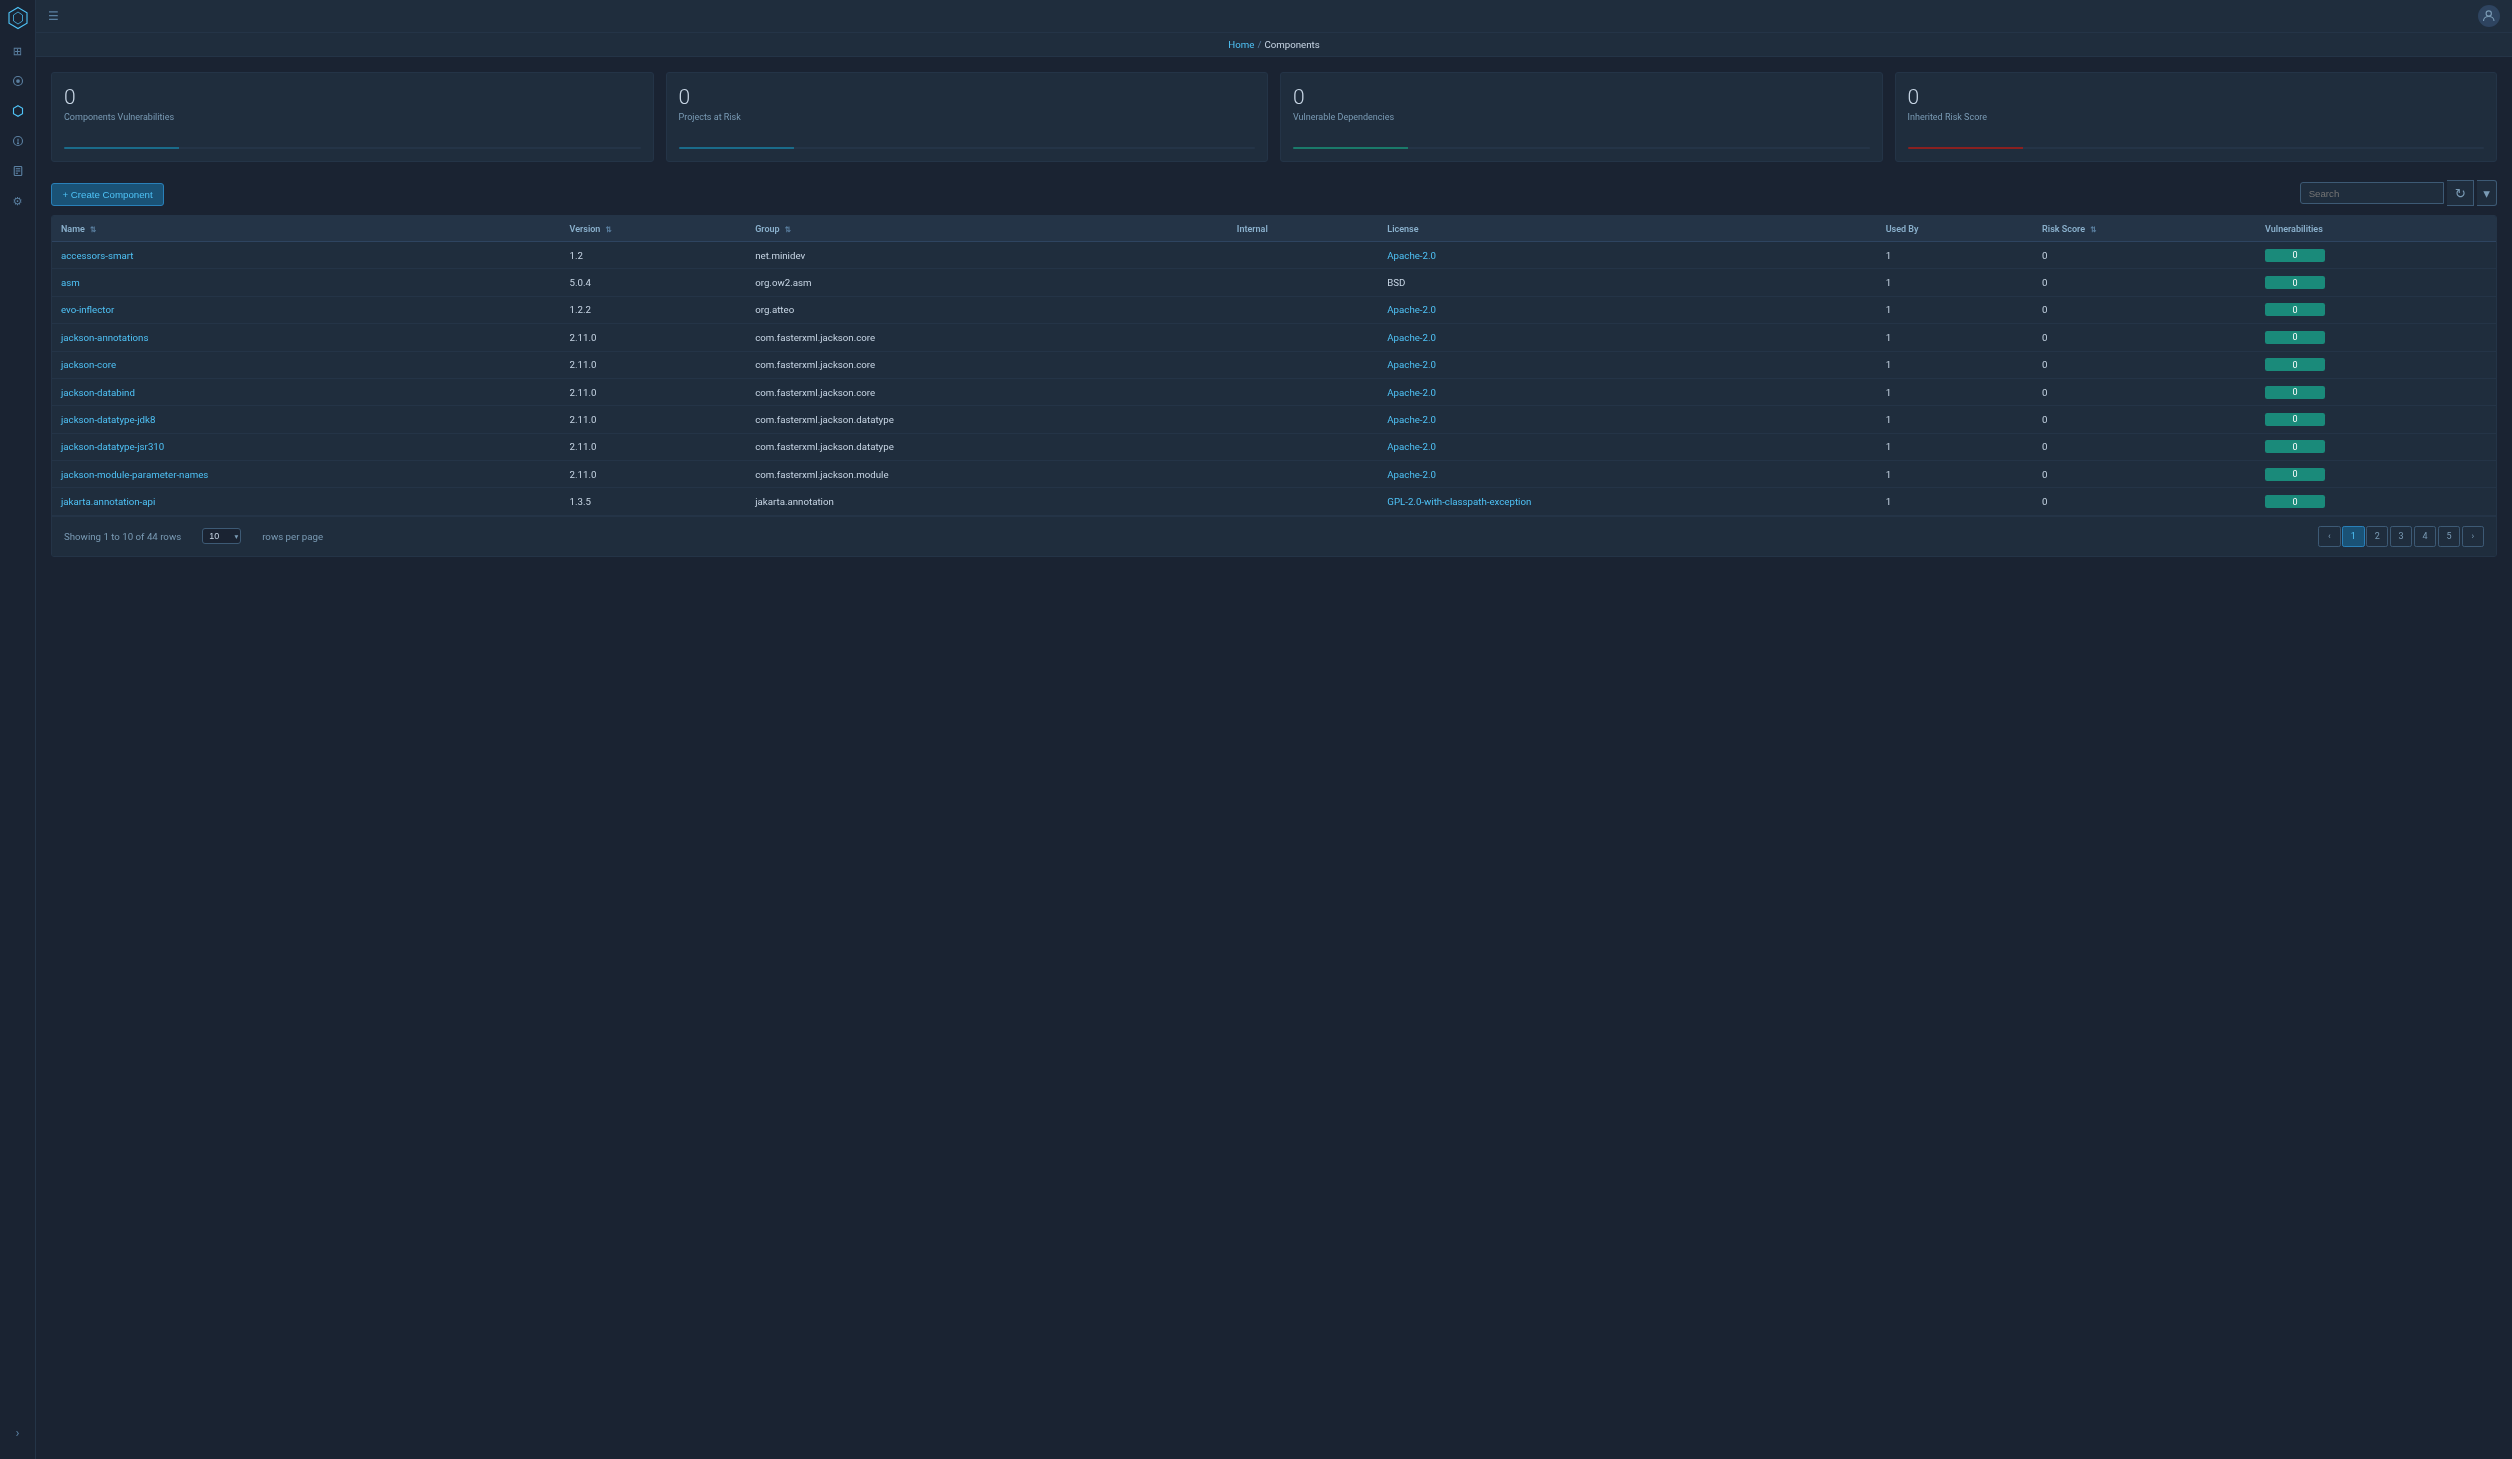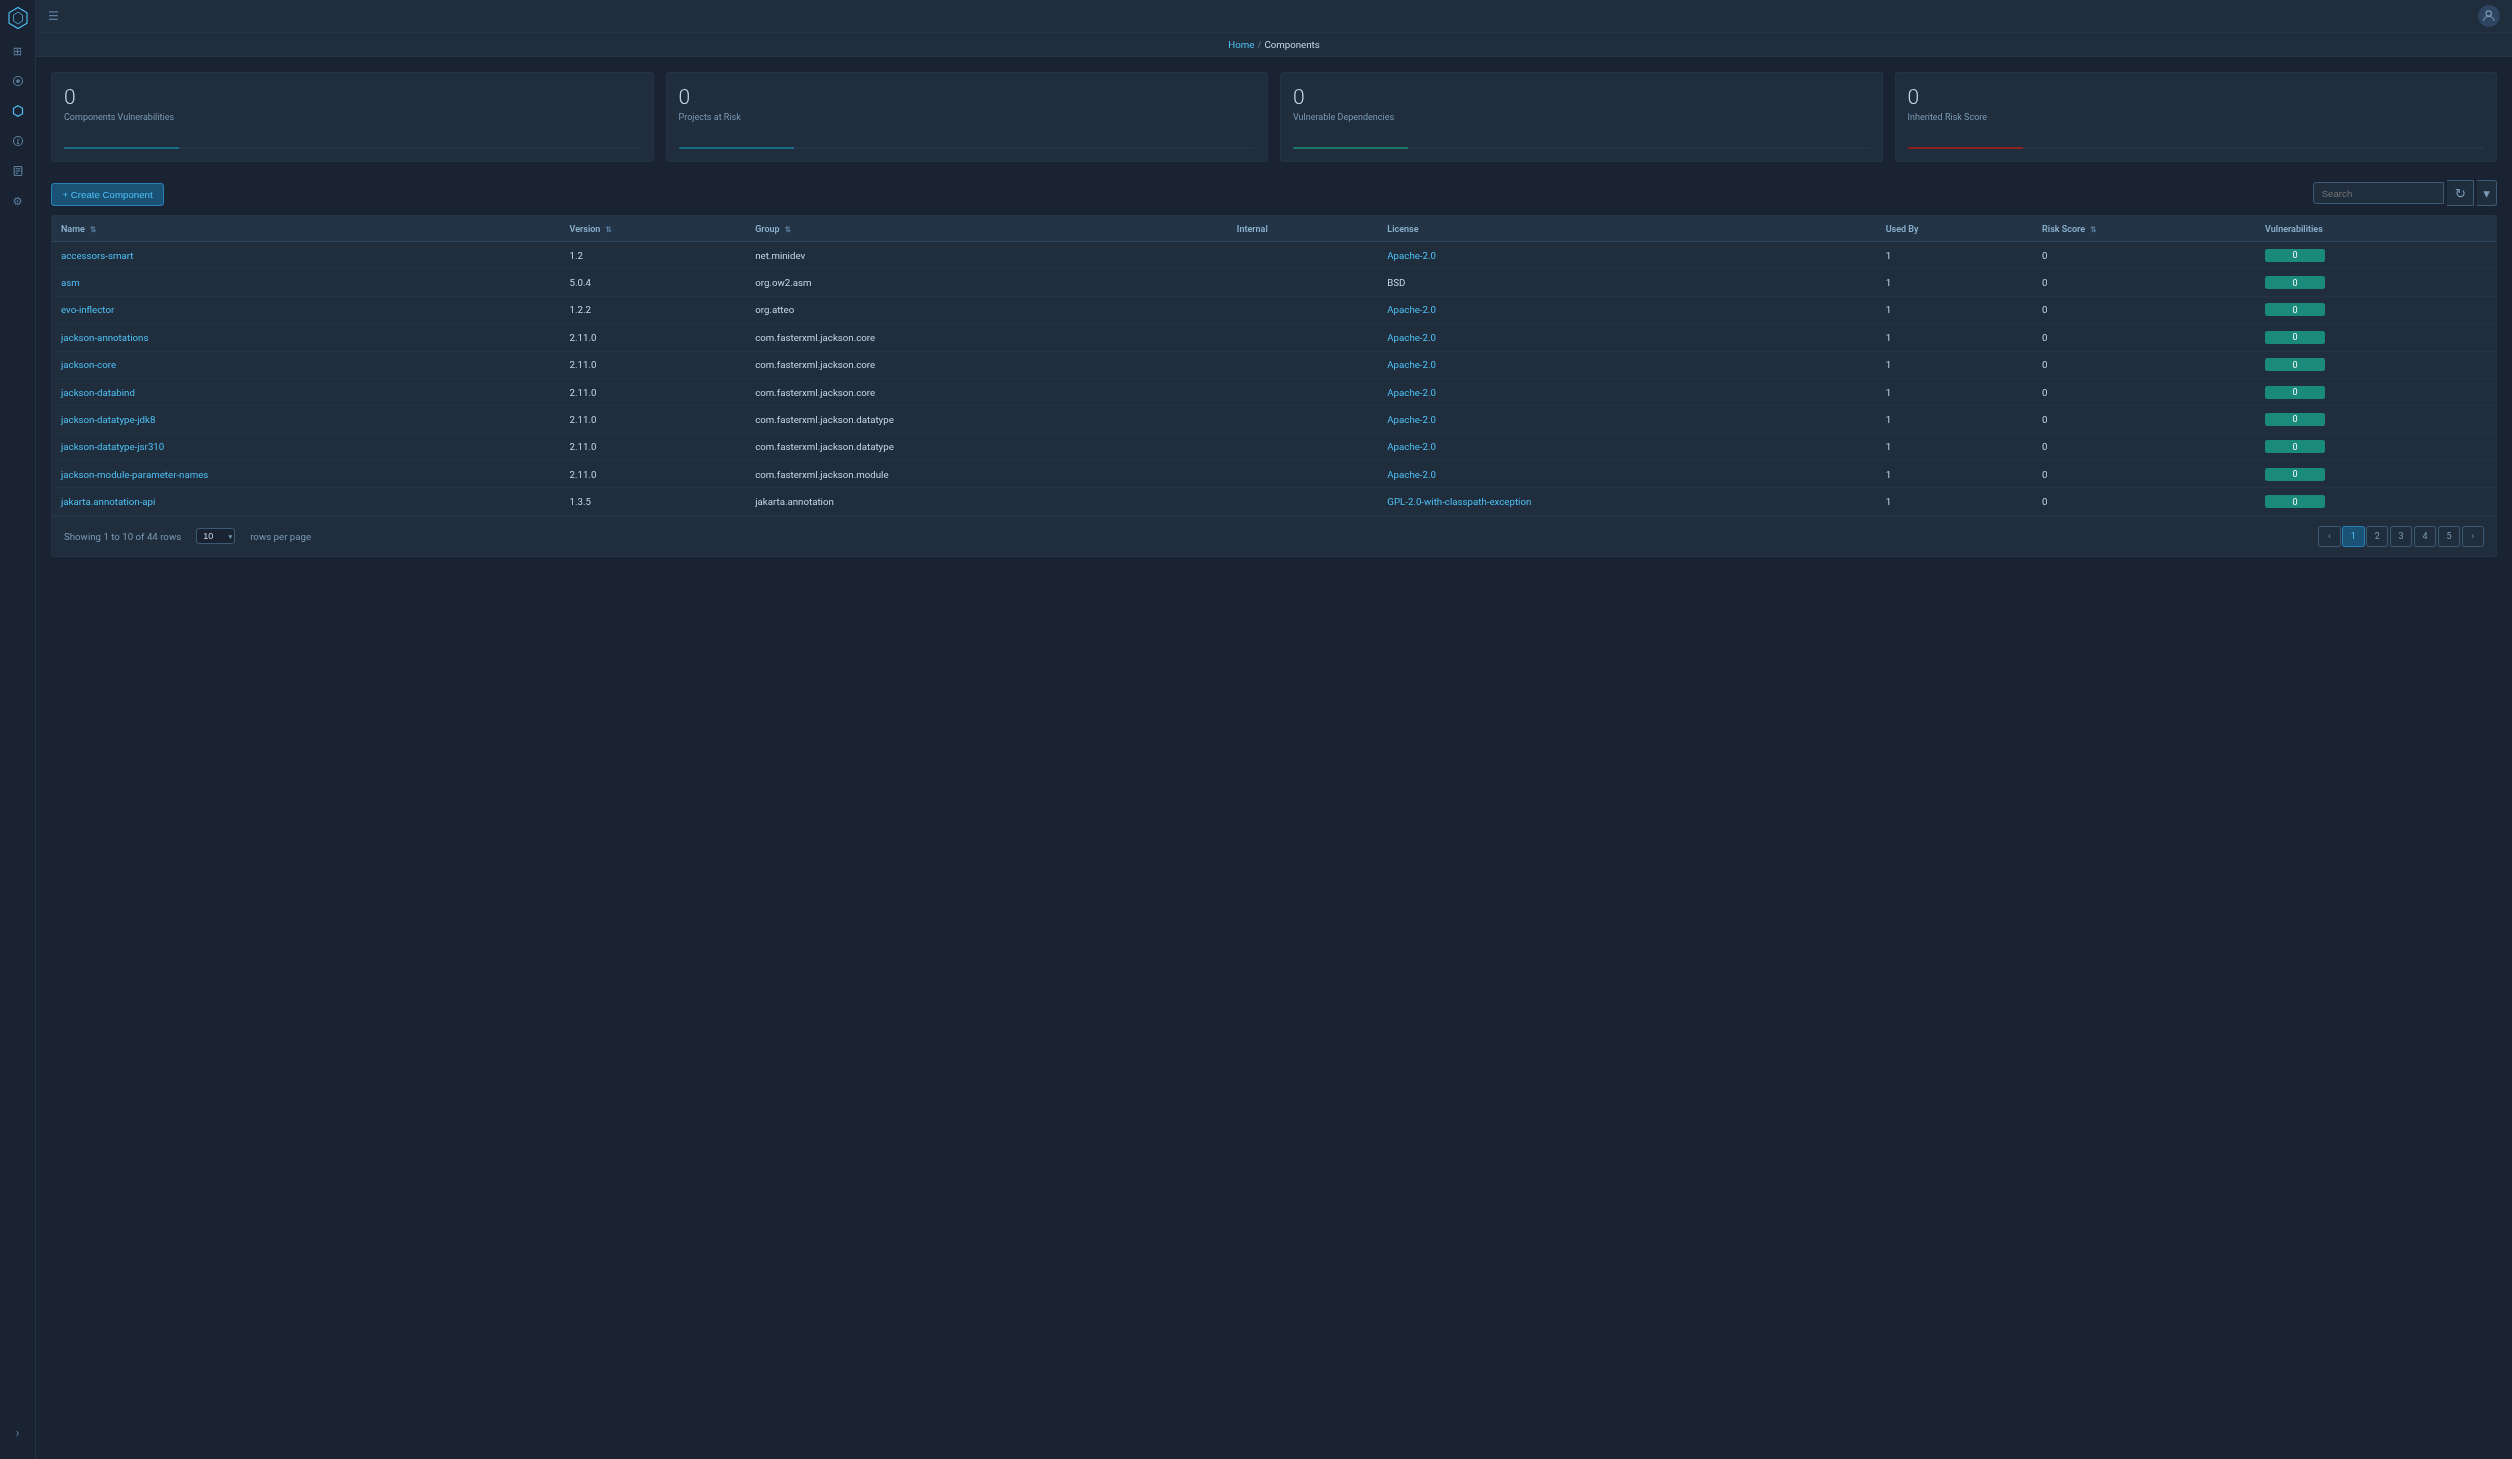--- a/index.html
+++ b/index.html
@@ -162,21 +162,21 @@
       align-items: center;
       gap: 3px;
     }
     .search-input {
       background: #1f2d3d;
       border: 0.7px solid #3d5a75;
       border-radius: 3px 0 0 3px;
       color: #c8d6e5;
       padding: 4.5px 7.5px;
       font-size: 9.7px;
-      width: 131px;
+      width: 144px;
       outline: none;
     }
     .btn-refresh {
       background: #1f2d3d;
       border: 0.7px solid #3d5a75;
       border-left: none;
       border-radius: 0;
       color: #7a9bb5;
       padding: 4.5px 7.5px;
       cursor: pointer;
@@ -257,21 +257,21 @@
       align-items: center;
       padding: 9px 12px;
       background: #1f2d3d;
       border-top: 0.7px solid #243447;
       font-size: 9.7px;
       color: #7a9bb5;
     }
     .pagination-left {
       display: flex;
       align-items: center;
-      gap: 15px;
+      gap: 21px;
     }
     .per-page-select {
       background: #1a2332;
       border: 0.7px solid #3d5a75;
       border-radius: 3px;
       color: #c8d6e5;
       padding: 2.2px 15px 2.2px 6px;
       font-size: 9px;
       cursor: pointer;
       appearance: none;

